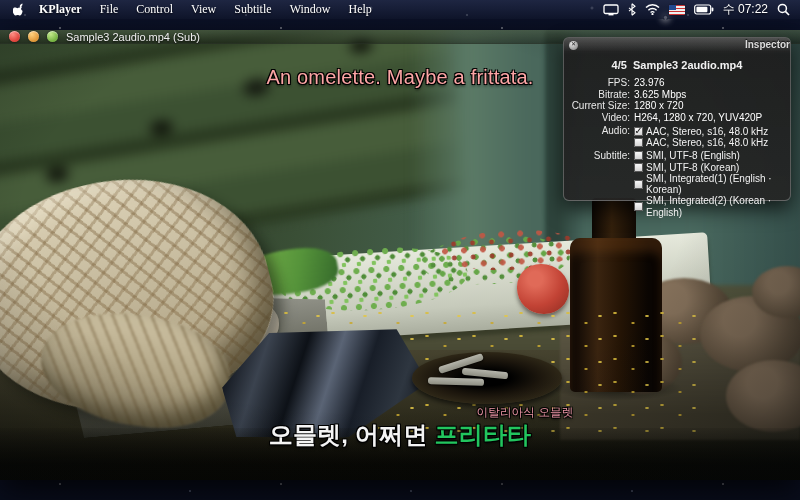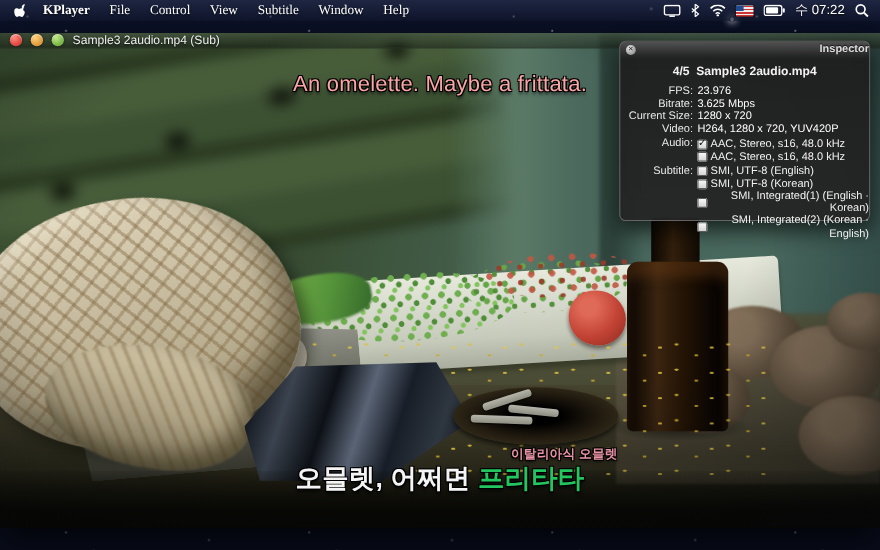--- a/index.html
+++ b/index.html
@@ -112,39 +112,39 @@
   .cig { position:absolute; width:46px; height:7px; border-radius:3px; background:linear-gradient(#b5b5ab,#8e8e82); box-shadow:0 1px 2px rgba(0,0,0,.7); }
   .shreds { left:280px; top:278px; width:420px; height:125px; opacity:.85;
     background-image:radial-gradient(2.4px 1.2px at 6px 5px,#dcbe3c 60%,transparent),radial-gradient(2.2px 1.1px at 24px 15px,#c9a930 60%,transparent),radial-gradient(2.4px 1.2px at 38px 8px,#e3c747 60%,transparent);
     background-size:47px 23px; }
   .vignette { inset:0; background:radial-gradient(ellipse at 44% 42%, transparent 52%, rgba(3,6,8,.5) 100%); }
 
   
   .sub { position:absolute; left:0; width:100%; text-align:center; z-index:30; font-weight:bold; letter-spacing:.2px;
     text-shadow:-1px -1px 0 #000,1px -1px 0 #000,-1px 1px 0 #000,1px 1px 0 #000,0 2px 3px rgba(0,0,0,.85); }
   .sub-top { top:36px; font-size:20px; color:#fca5a5; font-weight:normal; }
-  .sub-note { top:375px; left:403px; width:220px; font-size:11.5px; color:#e993a5; font-weight:bold; text-align:center; }
+  .sub-note { top:375px; left:415px; width:220px; font-size:11.5px; color:#e993a5; font-weight:normal; text-align:center; }
   .sub-main { top:389px; font-size:24px; color:#f4f4f4; }
   .sub-main .hl { color:#22c55e; }
 
   
   .inspector { position:absolute; left:563px; top:37px; width:228px; height:164px; z-index:60;
     background:linear-gradient(rgba(52,52,52,.94), rgba(30,30,30,.94) 16px, rgba(36,36,36,.93)); border:1px solid rgba(160,160,160,.45);
     border-radius:6px; box-shadow:0 8px 20px rgba(0,0,0,.7); color:#f2f2f2; font-size:10px; }
   .insp-titlebar { position:relative; height:14px; border-bottom:1px solid rgba(0,0,0,.5); border-radius:5px 5px 0 0;
     background:linear-gradient(rgba(110,110,110,.5), rgba(40,40,40,.4)); text-align:right; }
   .insp-title { font-size:10px; font-weight:bold; color:#dcdcdc; line-height:14px; text-shadow:0 -1px 1px rgba(0,0,0,.8); }
   .insp-close { position:absolute; left:5px; top:2.5px; width:9px; height:9px; border-radius:50%;
     background:radial-gradient(circle at 35% 30%,#e8e8e8,#9a9a9a 70%,#6a6a6a); color:#222; font-size:8px; line-height:9px; text-align:center; font-weight:bold; }
   .insp-close::after { content:"✕"; font-size:6px; position:relative; top:-1.5px; }
   .insp-header { margin-top:7px; margin-bottom:6px; text-align:center; font-weight:bold; font-size:11px; white-space:pre; }
   .insp-row { display:flex; line-height:11.6px; }
   .insp-label { width:70px; text-align:right; padding-right:4px; color:#e8e8e8; flex:none; }
   .insp-value { color:#fff; white-space:nowrap; }
-  .trackrow { display:flex; align-items:center; line-height:11.2px;text-align:right; }
+  .trackrow { display:flex; align-items:center; line-height:11.2px; }
   .checkbox { width:9px; height:9px; flex:none; margin-right:3px; border-radius:1.5px; position:relative;
     background:linear-gradient(#fdfdfd,#cfcfcf); box-shadow:inset 0 0 0 1px #5a5a5a; }
   .checkbox.checked::after { content:"✓"; position:absolute; left:0.5px; top:-1.5px; font-size:9.5px; font-weight:bold; color:#111;
     font-family:"DejaVu Sans",sans-serif; }
   .insp-group { margin-top:2px; }
 </style>
 </head>
 <body>
 
 <div class="desktop"></div>

